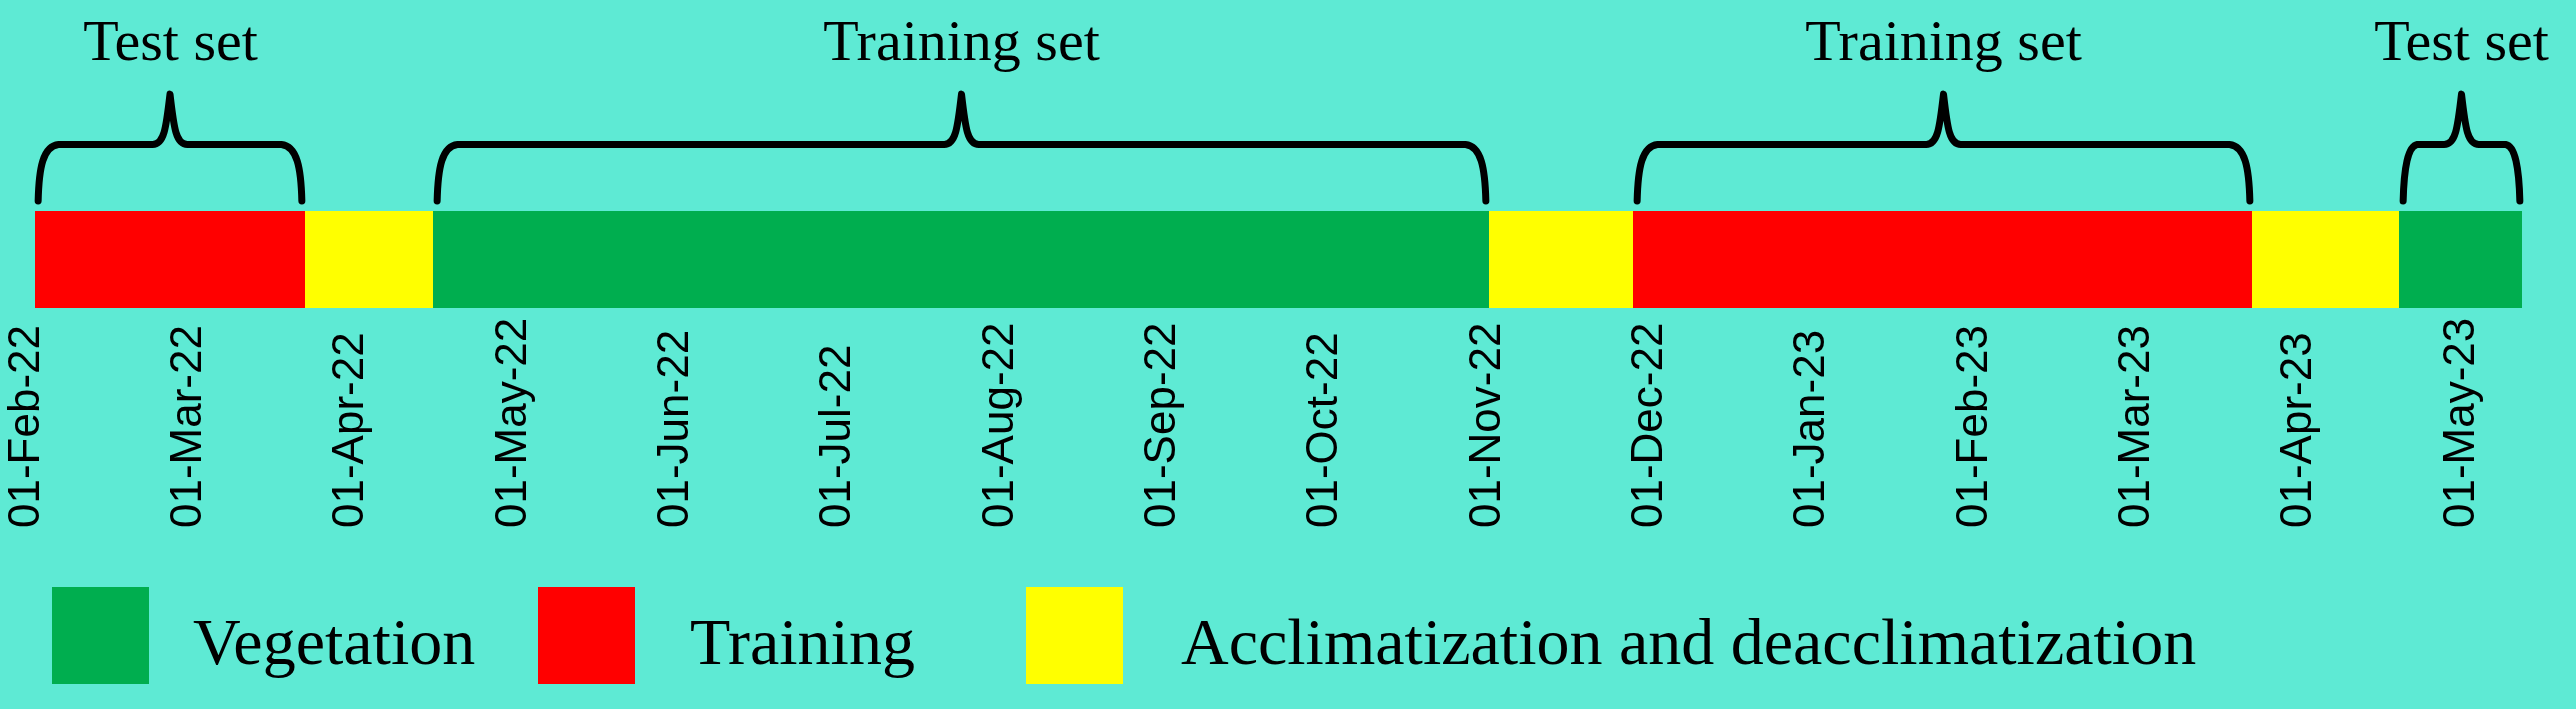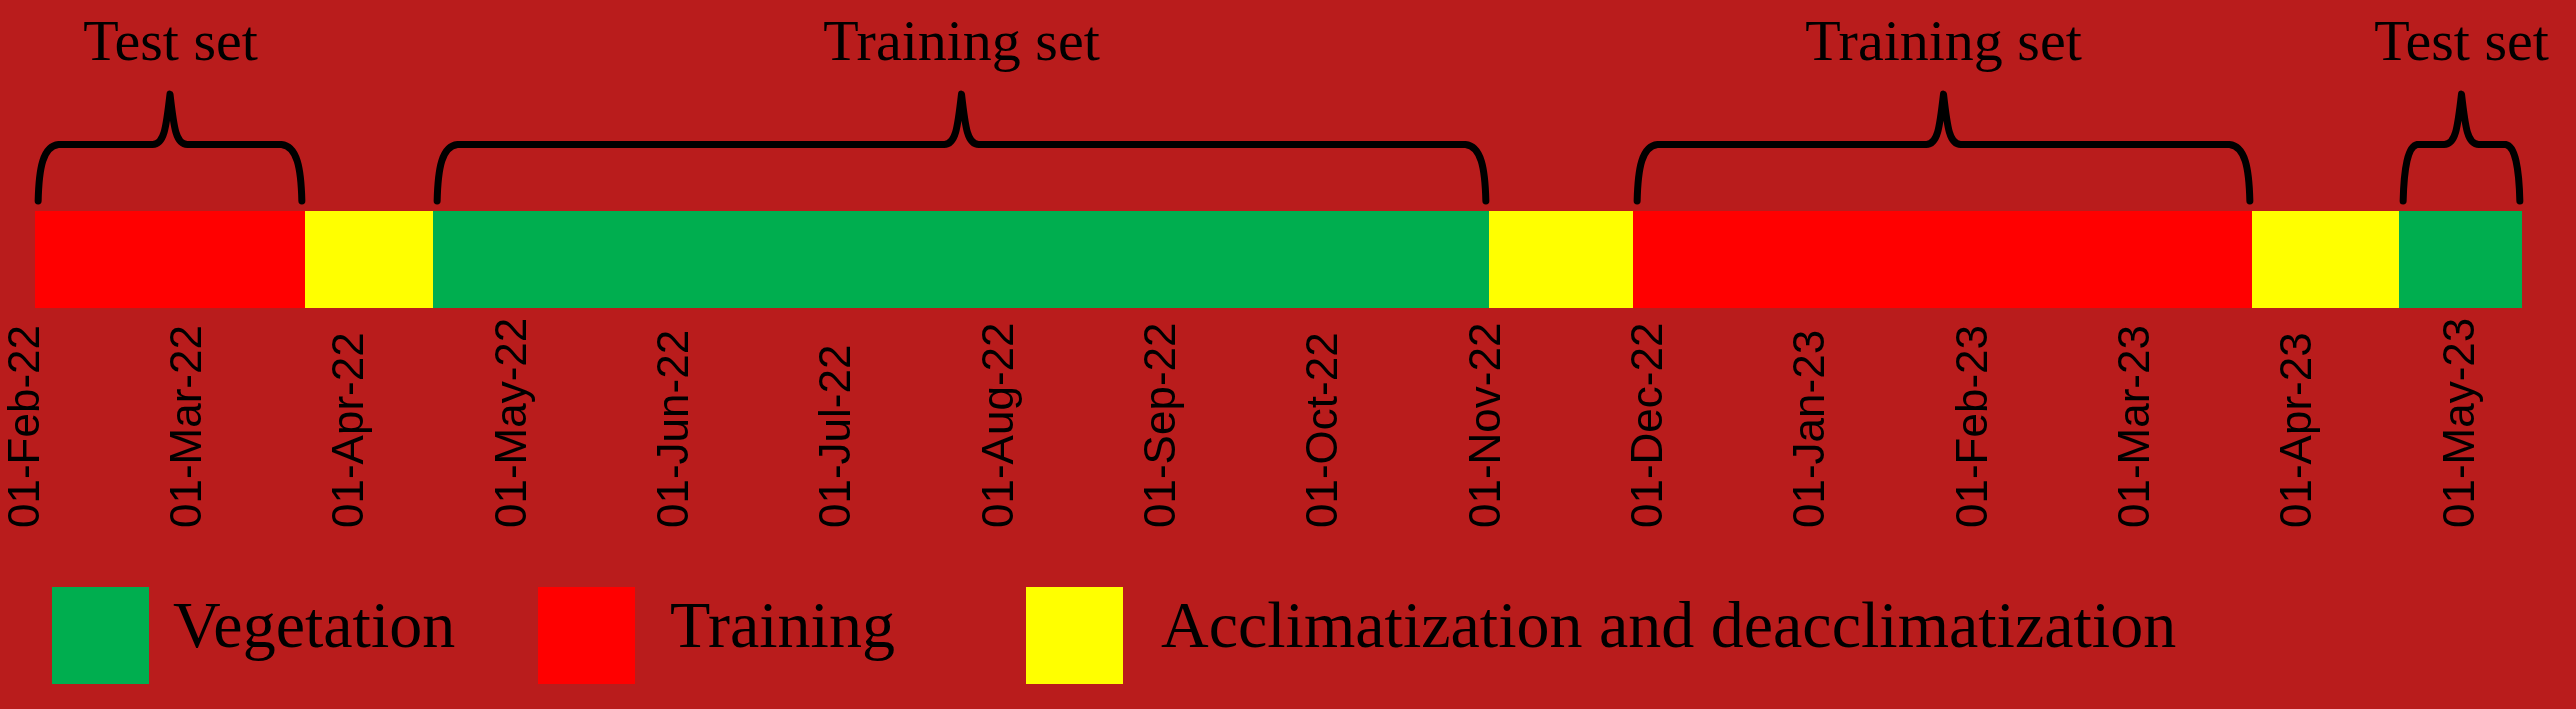--- a/index.html
+++ b/index.html
@@ -2,21 +2,21 @@
 <html style="font-size:12.6px"><head>
 <meta charset="utf-8">
 <style>
   html, body {
     margin: 0; padding: 0;
     width: 2576px; height: 710px;
     background: #ffffff;
     overflow: hidden;
     font-family: "Liberation Serif", "DejaVu Serif", serif;
   }
-  #canvas { position: relative; width: 2576px; height: 710px; background:#b91c1c; }
+  #canvas { position: relative; width: 2576px; height: 710px; background:#5eead4; }
 
   
   #timeline-bar {
     position: absolute; left: 35px; top: 211px;
     width: 2487px; height: 97px;
     display: flex; flex-direction: row;
   }
   .seg { height: 100%; }
 
   
@@ -38,23 +38,24 @@
     font-size: 44px; color: #000;
     font-family: "Liberation Sans", "DejaVu Sans", sans-serif;
     transform-origin: 0 0;
     transform: rotate(-90deg);
     white-space: nowrap;
   }
 
   
   .legend-swatch { position: absolute; top: 587px; width: 97px; height: 97px; }
   .legend-text {
-    position: absolute; top: 576px; height: 97px; line-height: 97px;
+    position: absolute; top: 593px; height: 97px; line-height: 97px;
     font-size: 66px; color: #000; white-space: nowrap;
     font-family: "Liberation Serif", "DejaVu Serif", serif;
+    margin-left: 20px;
   }
 </style>
 </head>
 <body>
 
 <div id="canvas">
 
   <div id="annotation-layer">
       <svg class="brace-svg" viewBox="0 0 343 140" preserveAspectRatio="none" style="left: 35px; width: 270px;">
         <path d="M 4 140 C 5 98 10 70 30 68 H 149.5 C 163.8 68 166.5 48 171.5 4 C 176.5 48 179.2 68 193.5 68 H 313 C 333 70 338 98 339 140" vector-effect="non-scaling-stroke"></path>

